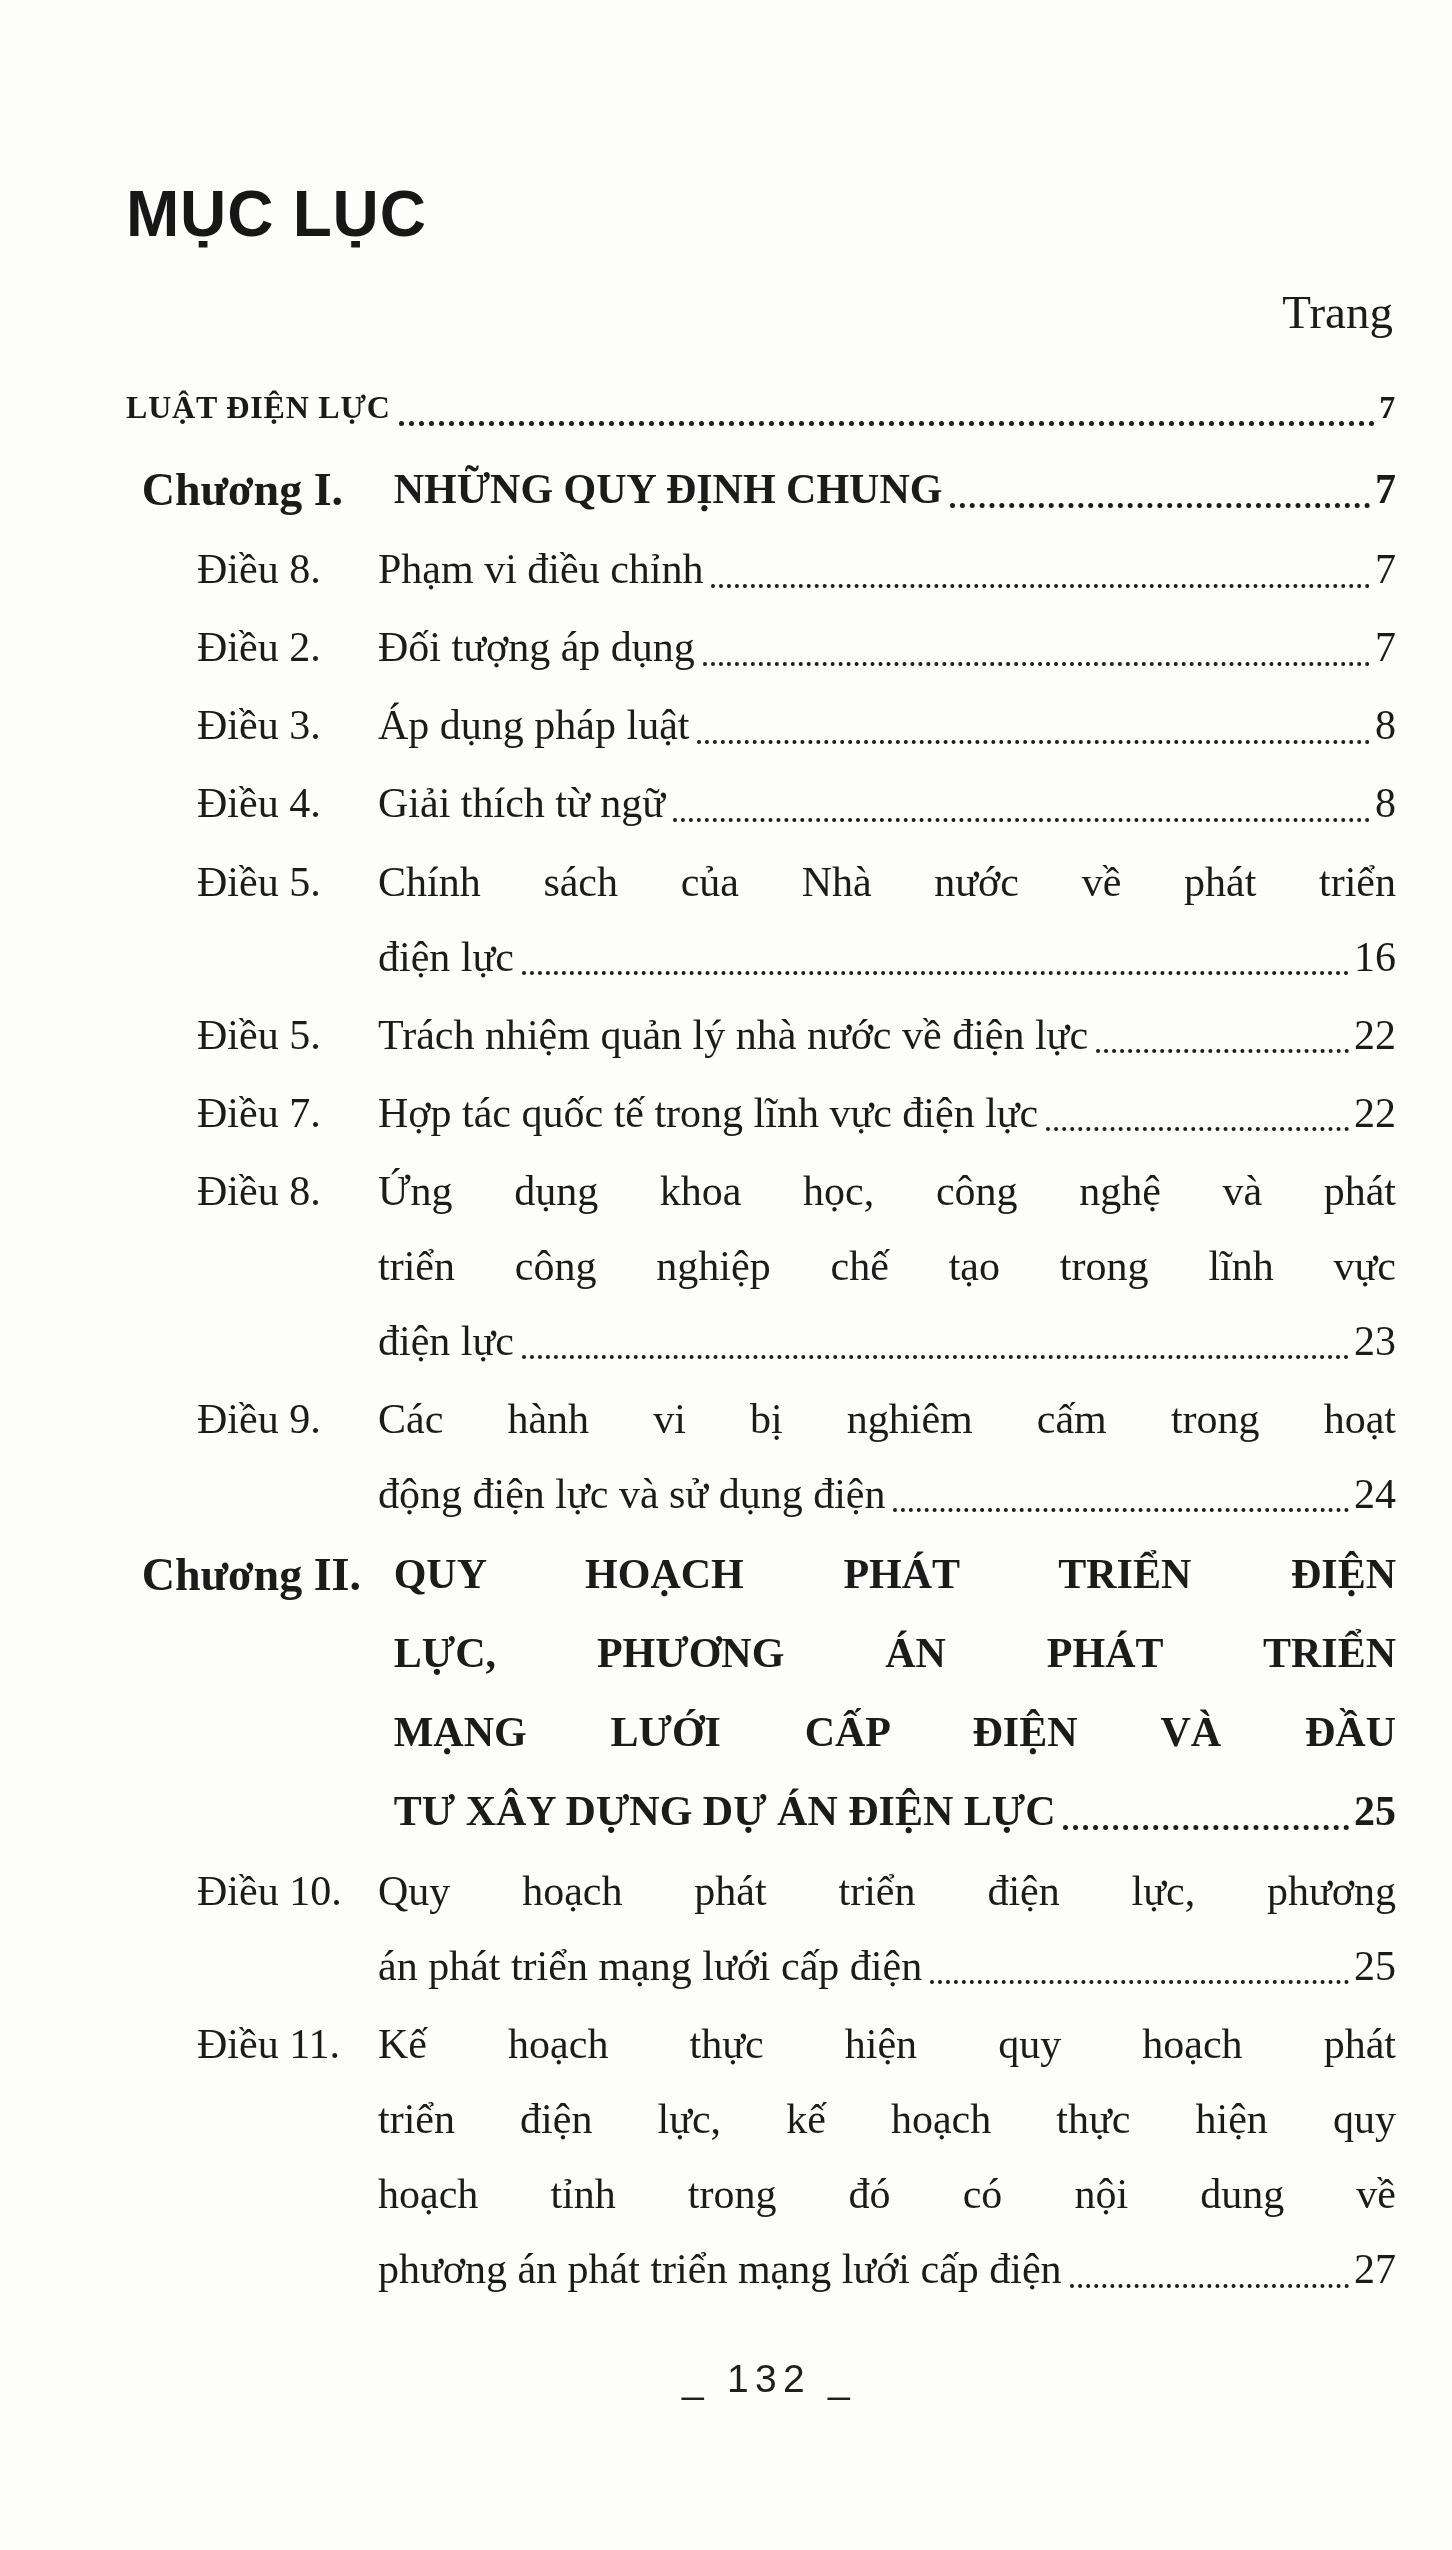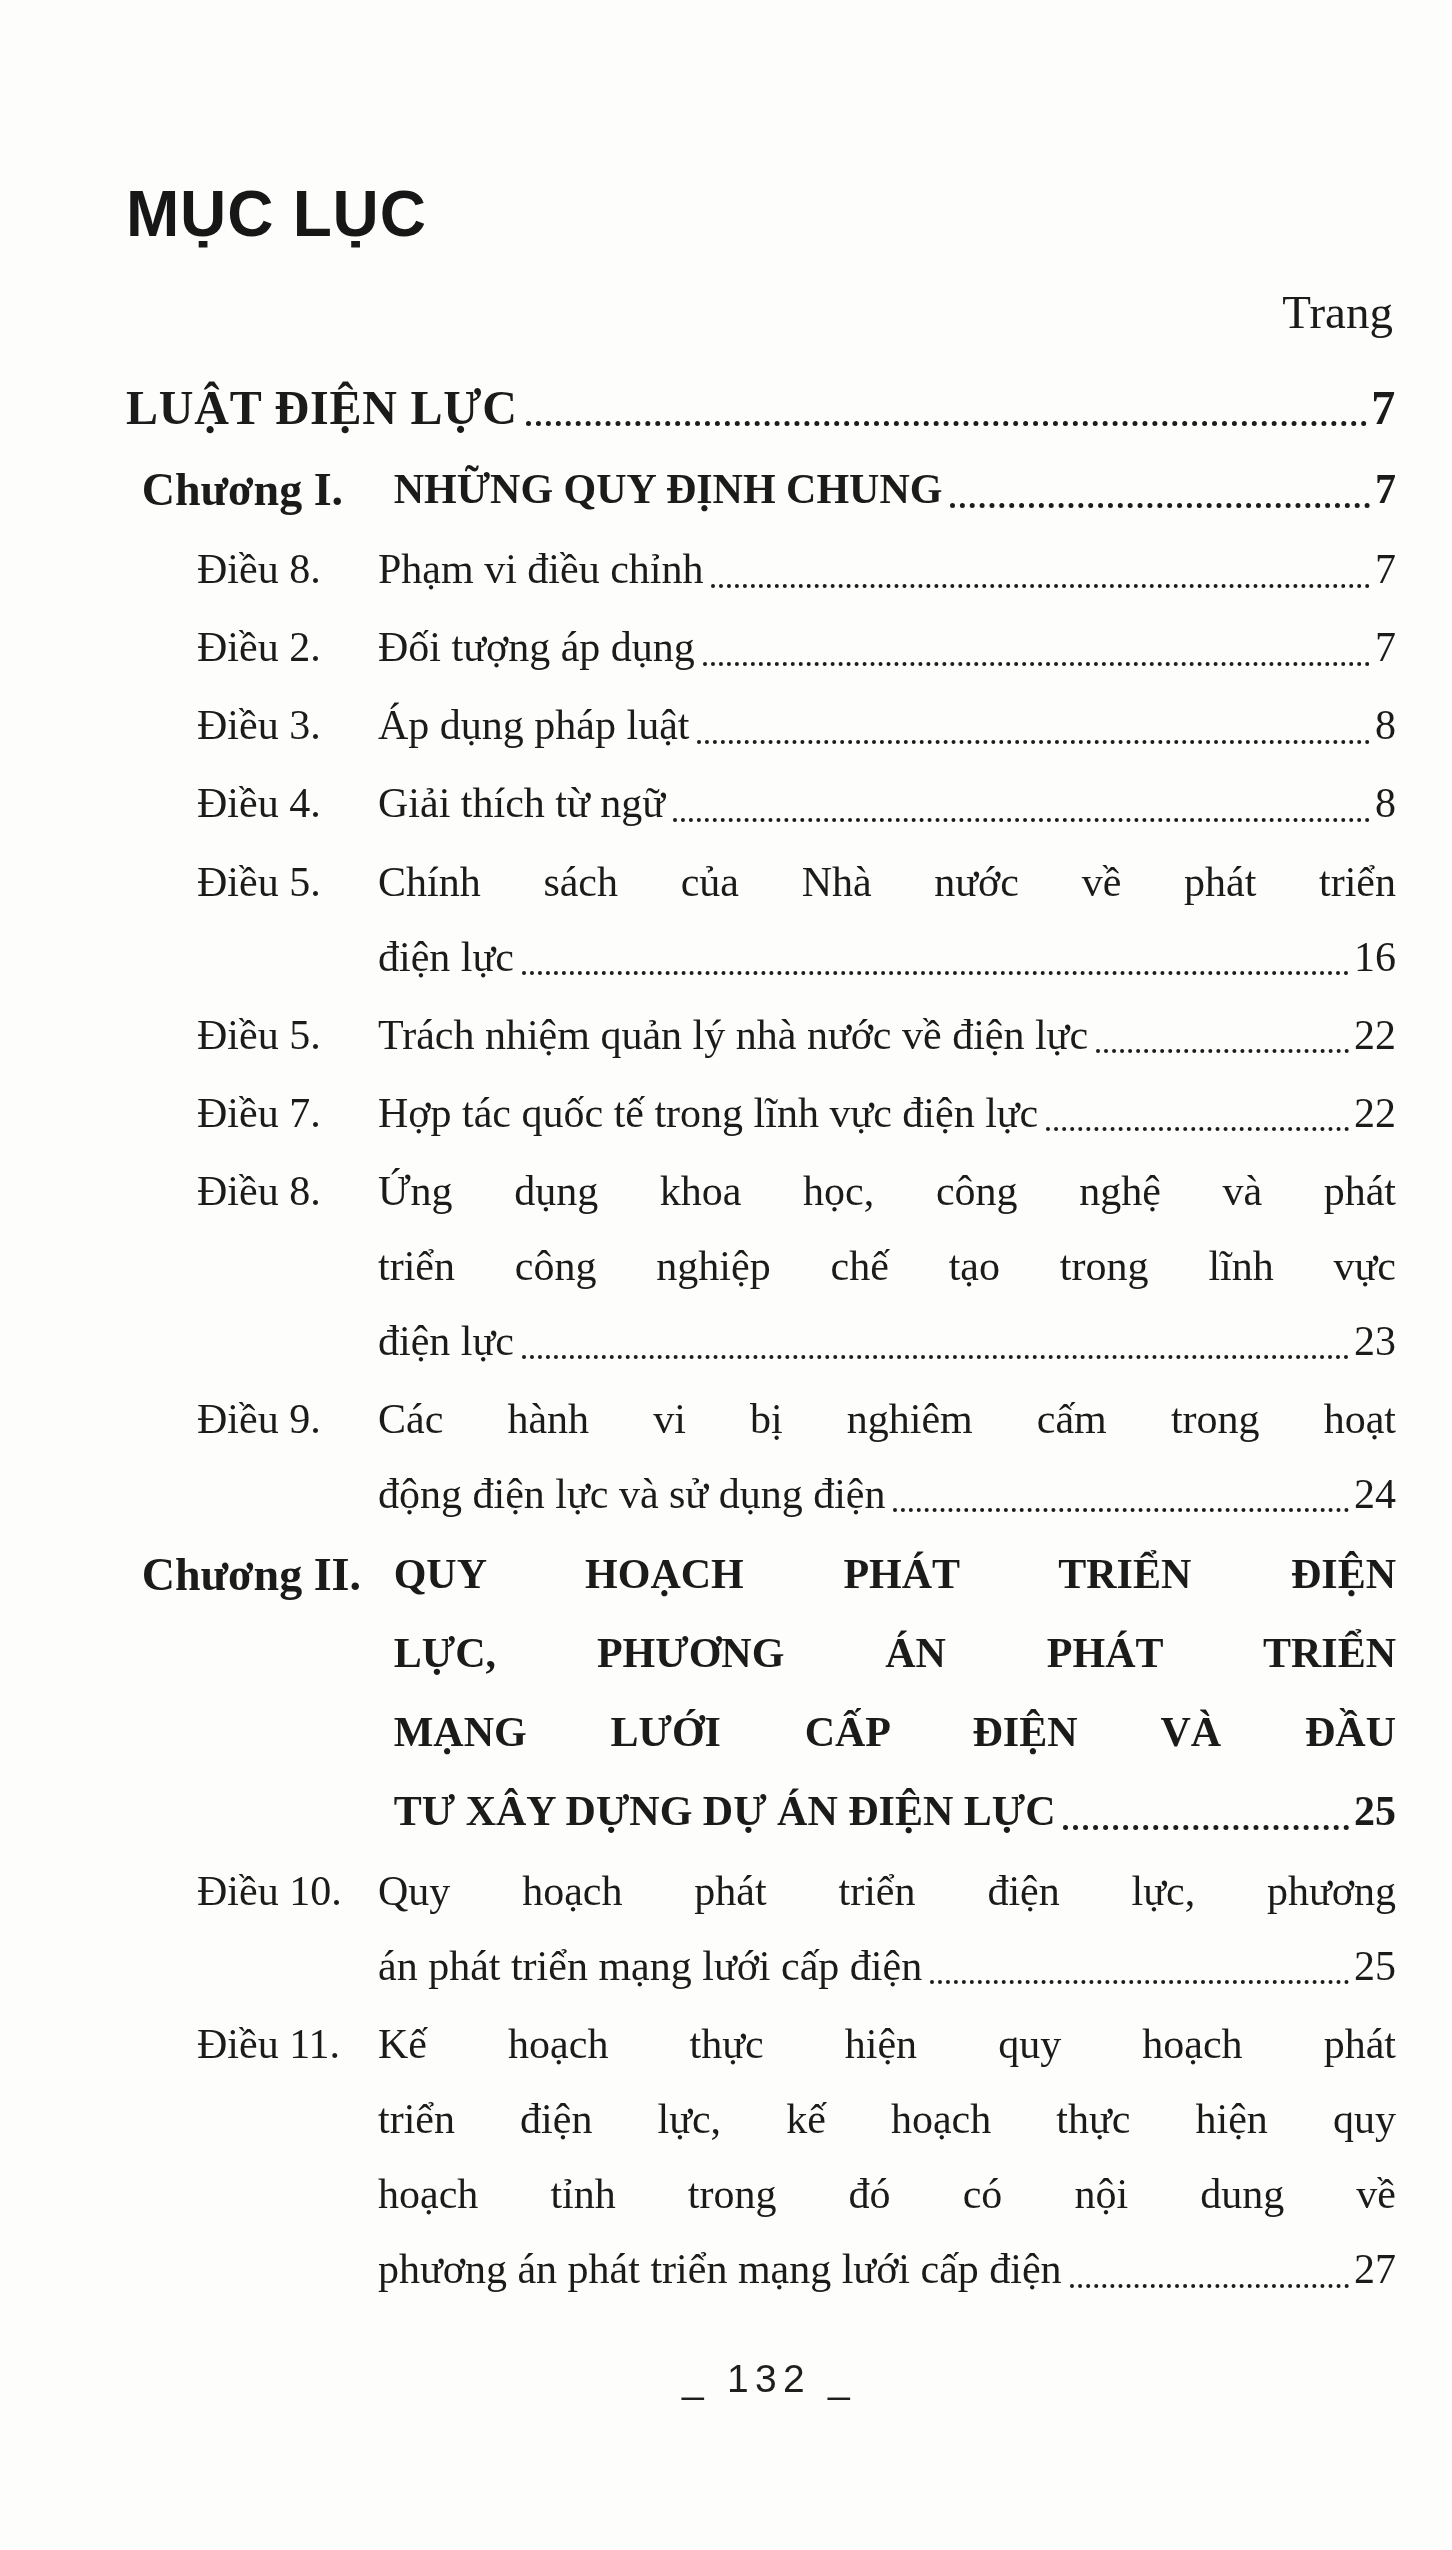--- a/index.html
+++ b/index.html
@@ -81,21 +81,21 @@
   .chapter .line {
     font-size: 42px;
     line-height: 79px;
   }
   
   .section {
     font-weight: bold;
     letter-spacing: 0.8px;
   }
   .section .line {
-    font-size: 48px;
+    font-size: 32px;
     line-height: 79px;
   }
   .line.leaderline {
     display: flex;
     align-items: flex-start;
   }
   .line.fill {
     display: block;
     text-align: justify;
     text-align-last: justify;

